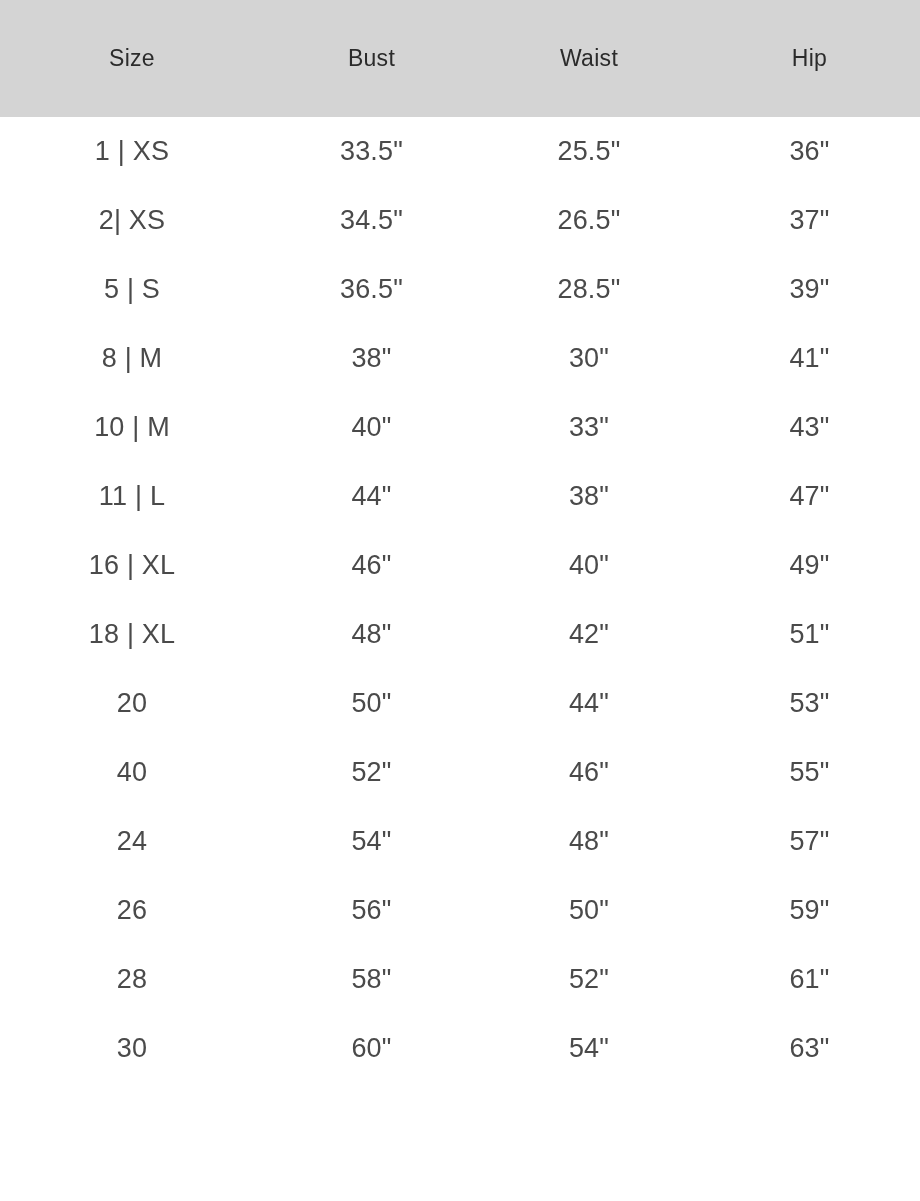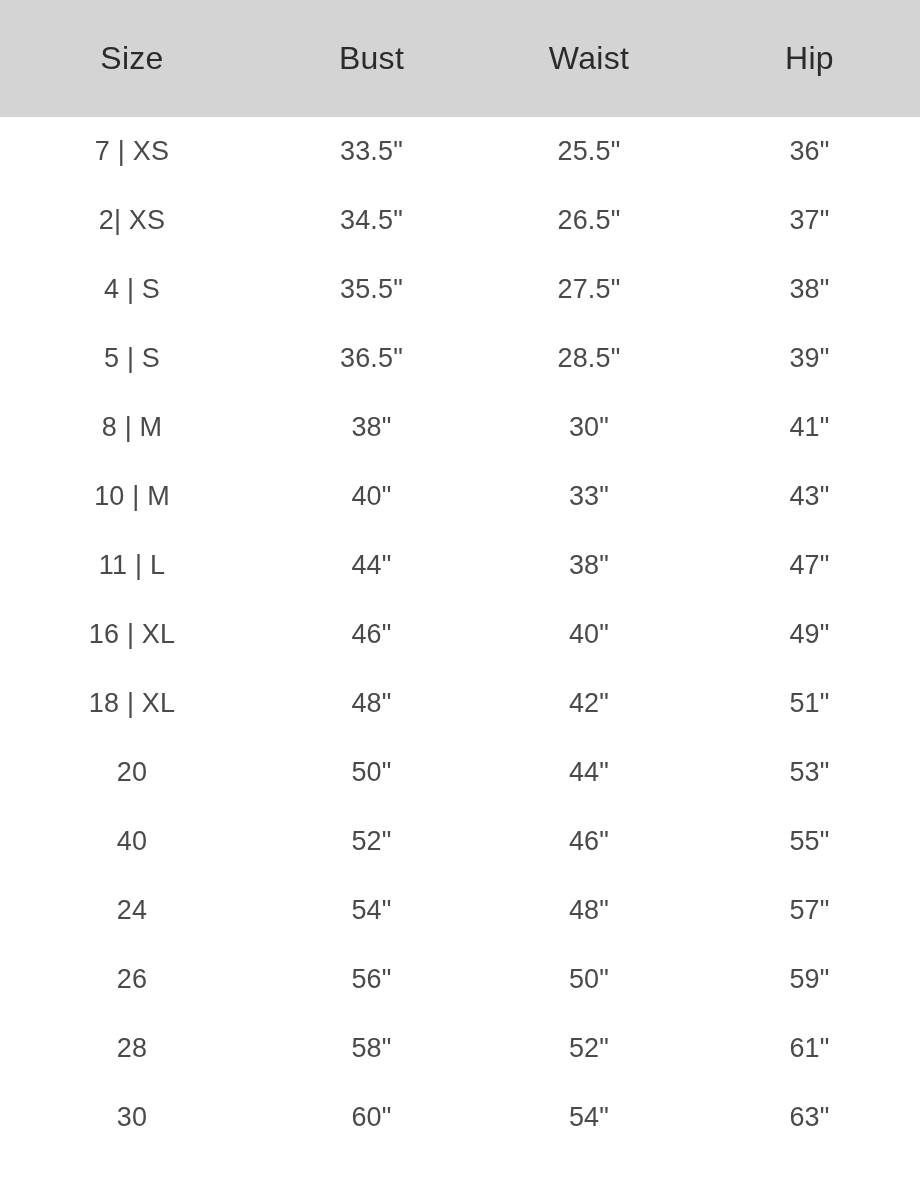--- a/index.html
+++ b/index.html
@@ -17,21 +17,21 @@
   .size-chart {
     width: 920px;
     border-collapse: collapse;
     table-layout: fixed;
   }
   .size-chart thead tr {
     background: #d4d4d4;
   }
   .size-chart thead th {
     height: 115px;
-    font-size: 32px;
+    font-size: 23px;
     font-weight: 400;
     color: #2b2b2b;
     text-align: center;
     vertical-align: middle;
     letter-spacing: 0.3px;
   }
   .size-chart tbody td {
     height: 67px;
     font-size: 27px;
     font-weight: 400;
@@ -59,36 +59,30 @@
   <thead>
     <tr>
       <th>Size</th>
       <th>Bust</th>
       <th>Waist</th>
       <th>Hip</th>
     </tr>
   </thead>
   <tbody>
     <tr>
-      <td>7 | XS</td>
+      <td>1 | XS</td>
       <td>33.5"</td>
       <td>25.5"</td>
       <td>36"</td>
     </tr>
     <tr>
       <td>2| XS</td>
       <td>34.5"</td>
       <td>26.5"</td>
       <td>37"</td>
-    </tr>
-    <tr>
-      <td>4 | S</td>
-      <td>35.5"</td>
-      <td>27.5"</td>
-      <td>38"</td>
     </tr>
     <tr>
       <td>5 | S</td>
       <td>36.5"</td>
       <td>28.5"</td>
       <td>39"</td>
     </tr>
     <tr>
       <td>8 | M</td>
       <td>38"</td>

